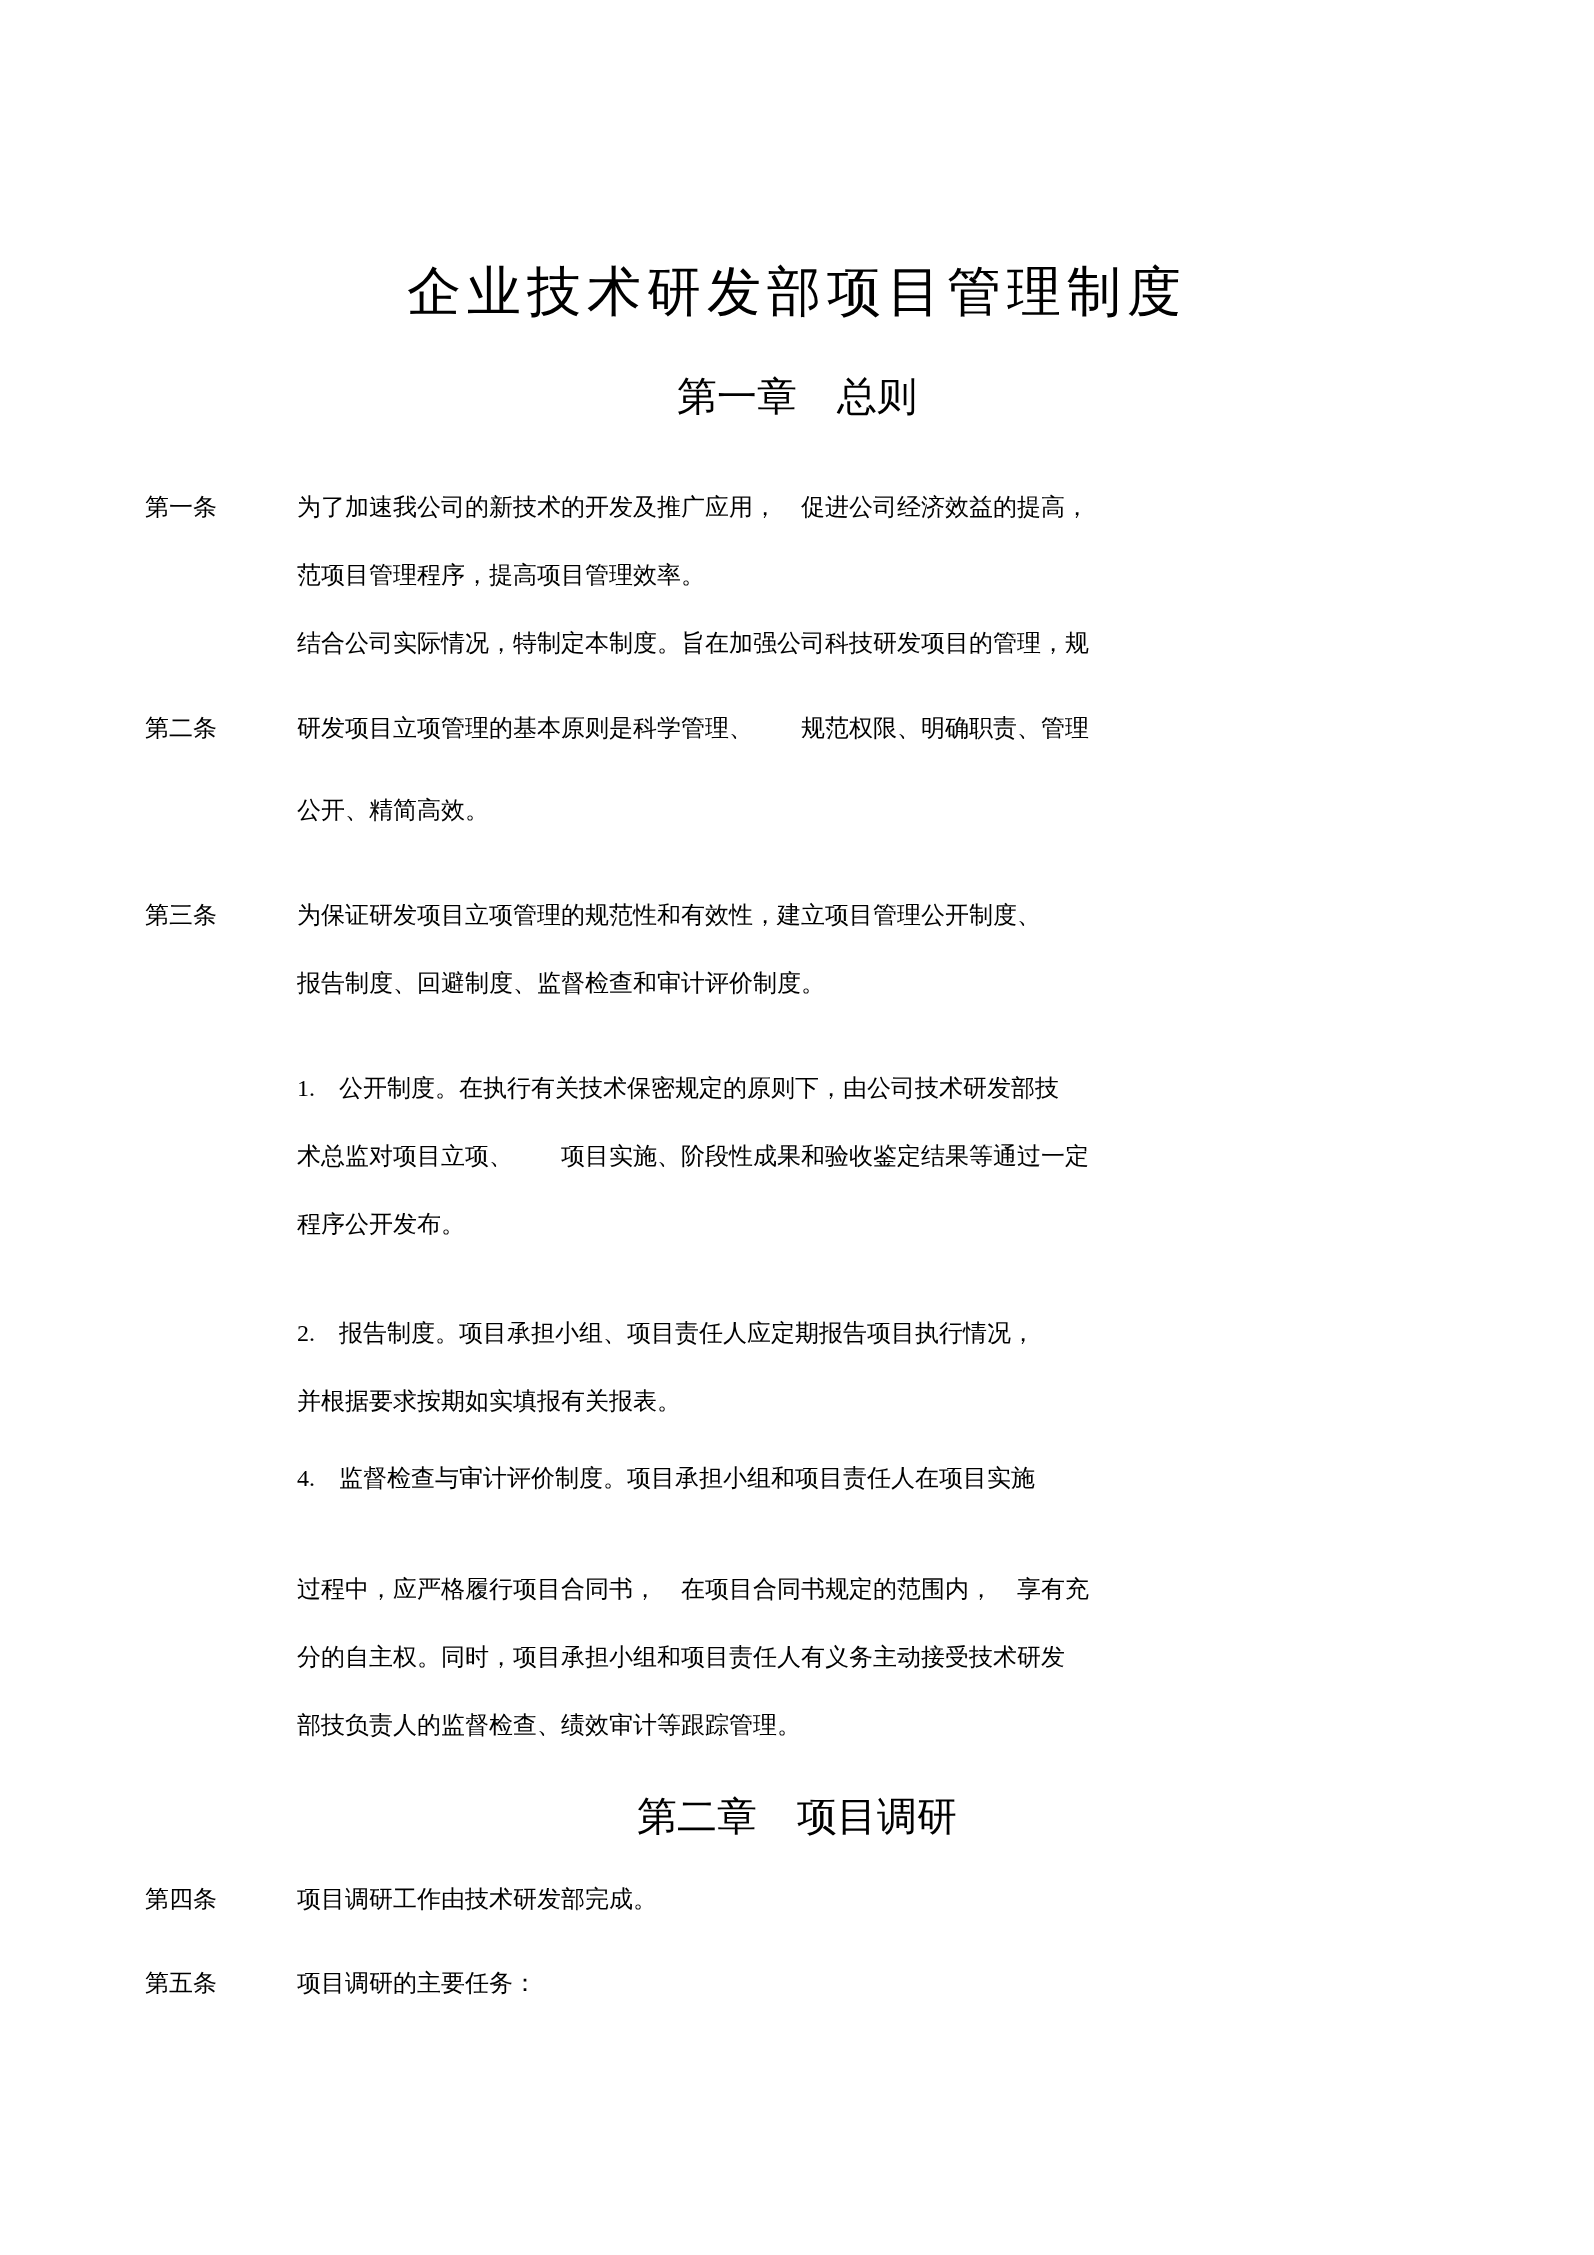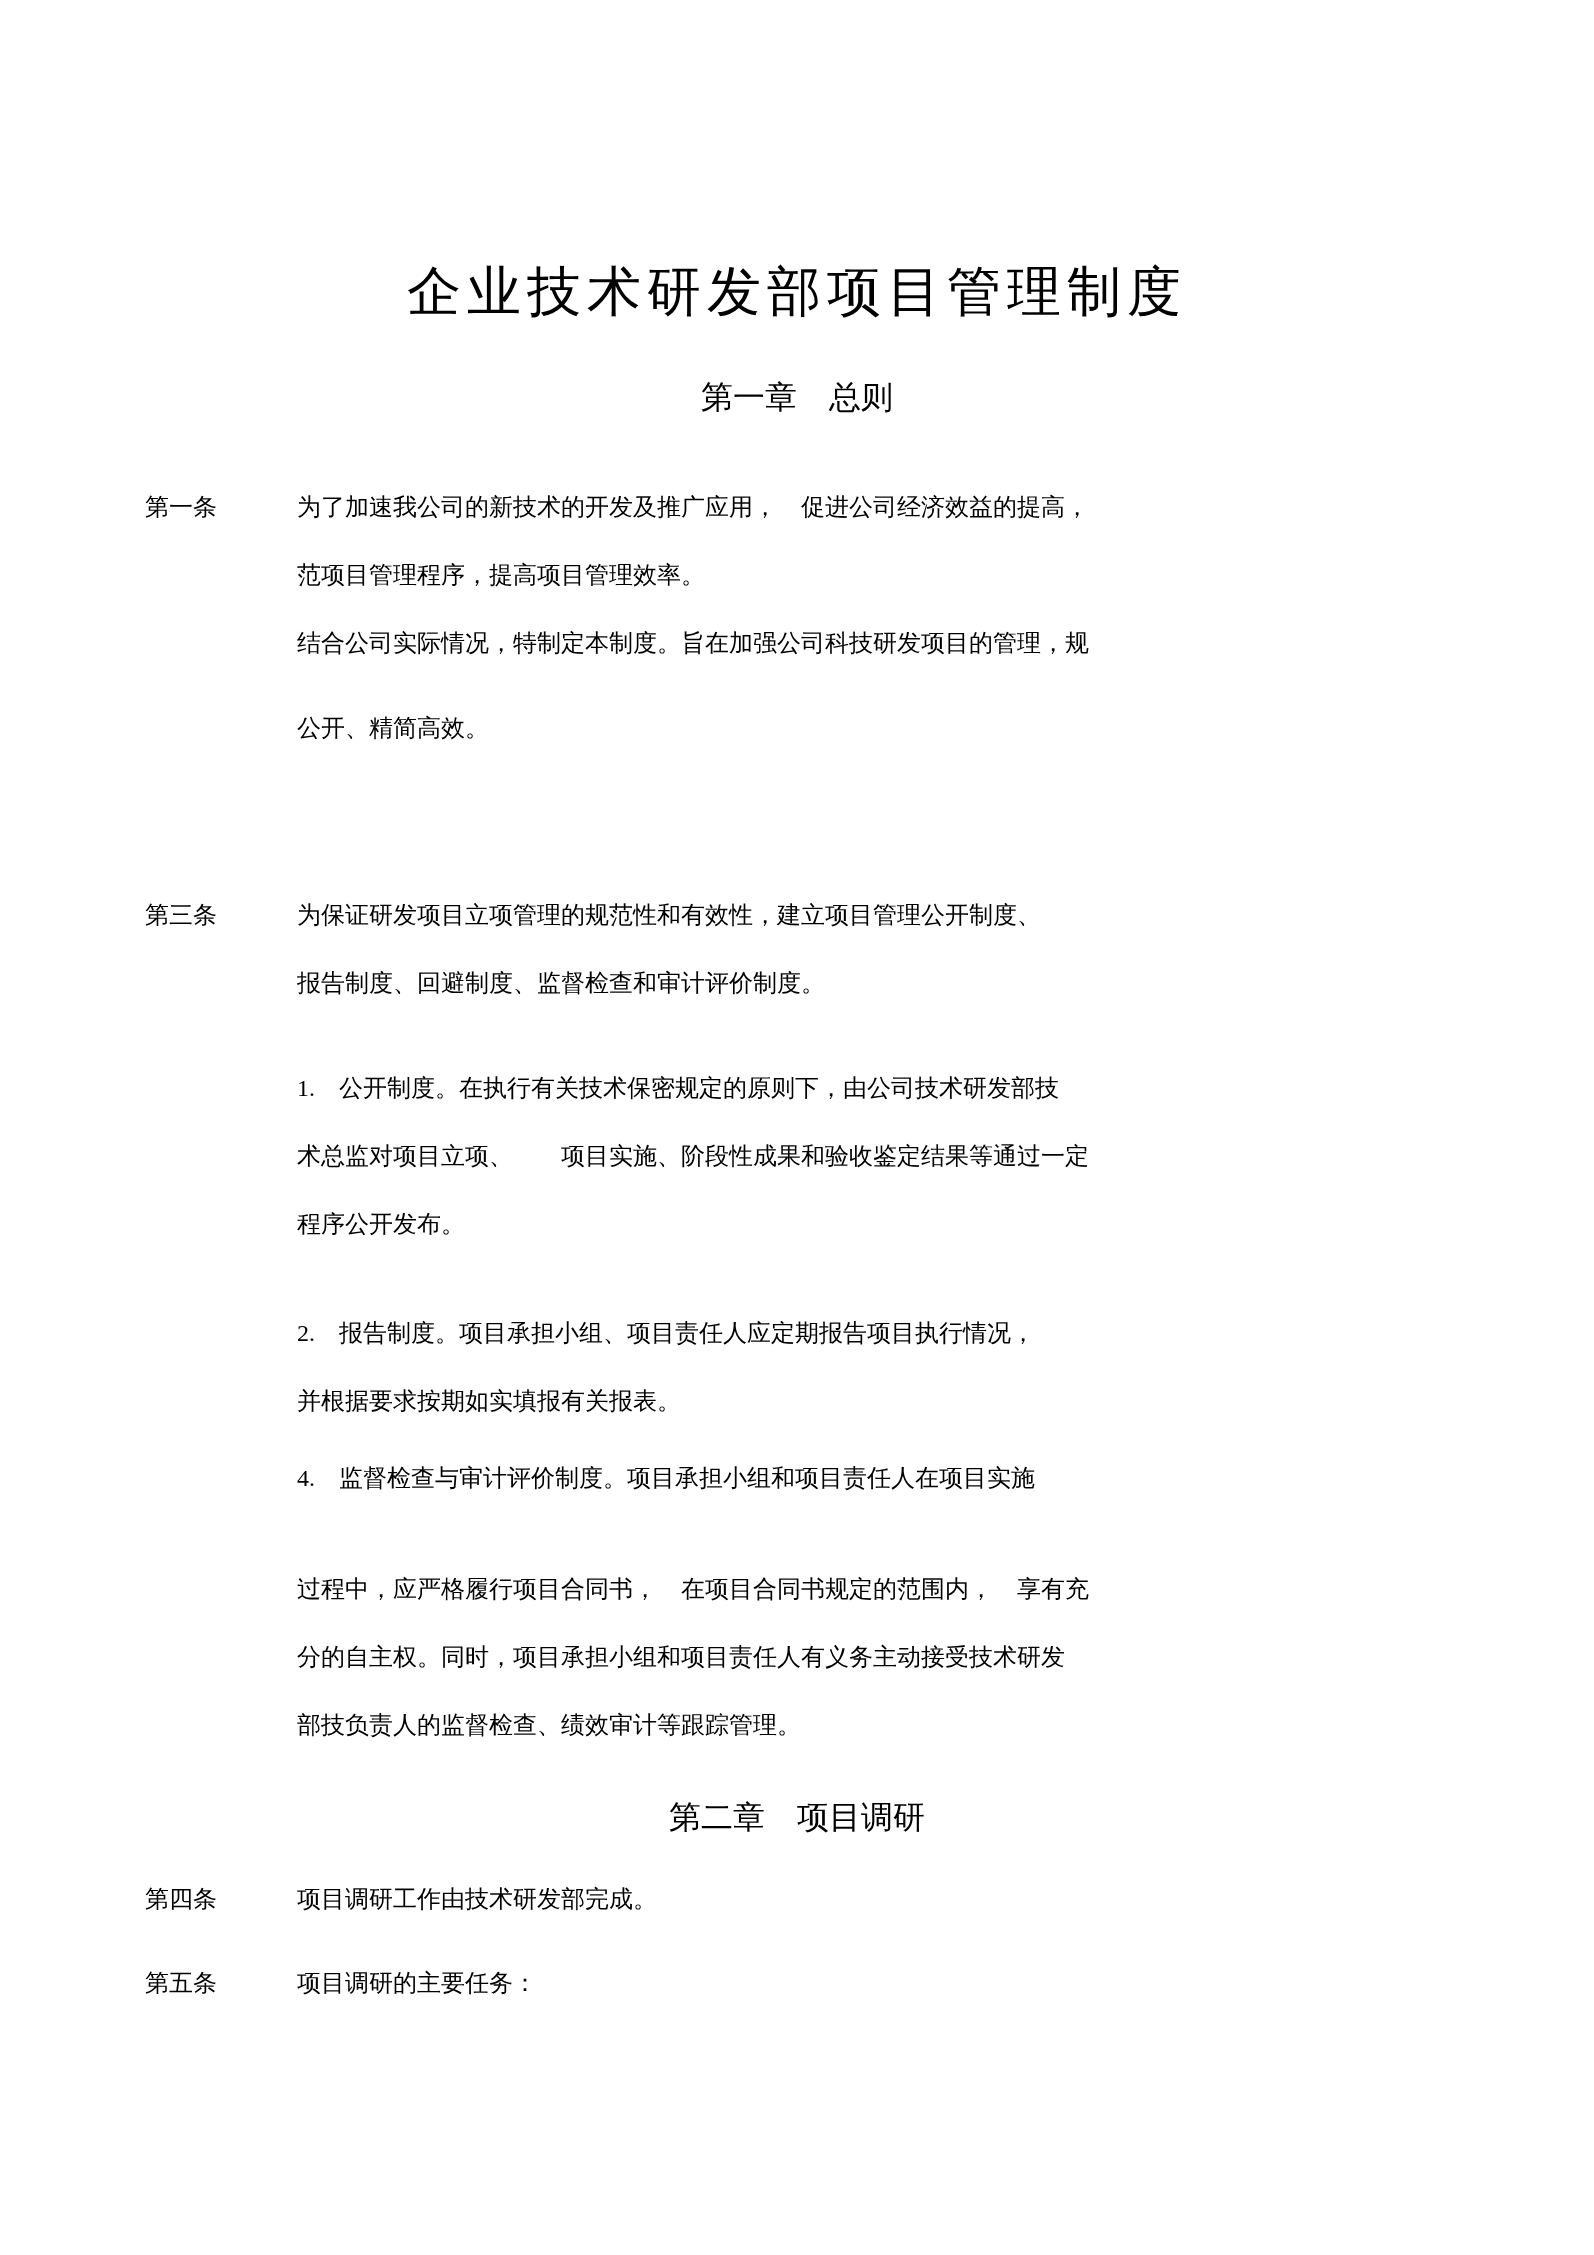--- a/index.html
+++ b/index.html
@@ -23,21 +23,21 @@
     font-weight:400;
     letter-spacing:6px;
     line-height:60px;
     white-space:nowrap;
   }
   .chapter-heading{
     position:absolute;
     left:0;
     width:100%;
     text-align:center;
-    font-size:32px;
+    font-size:40px;
     line-height:44px;
     white-space:nowrap;
   }
   .para{
     position:absolute;
     left:297px;
     font-size:24px;
     line-height:68px;
   }
   .para.lh82{line-height:82px;}
@@ -63,20 +63,23 @@
 
   <div class="para" style="top:473px">
     <div class="line">
       <span class="art-label">第一条</span><span>为了加速我公司的新技术的开发及推广应用，　促进公司经济效益的提高，</span>
     </div>
     <div class="line">范项目管理程序，提高项目管理效率。</div>
     <div class="line">结合公司实际情况，特制定本制度。旨在加强公司科技研发项目的管理，规</div>
   </div>
 
   <div class="para lh82" style="top:687px">
+    <div class="line">
+      <span class="art-label">第二条</span><span>研发项目立项管理的基本原则是科学管理、　　规范权限、明确职责、管理</span>
+    </div>
     <div class="line">公开、精简高效。</div>
   </div>
 
   <div class="para" style="top:881px">
     <div class="line">
       <span class="art-label">第三条</span><span>为保证研发项目立项管理的规范性和有效性，建立项目管理公开制度、</span>
     </div>
     <div class="line">报告制度、回避制度、监督检查和审计评价制度。</div>
   </div>
 

